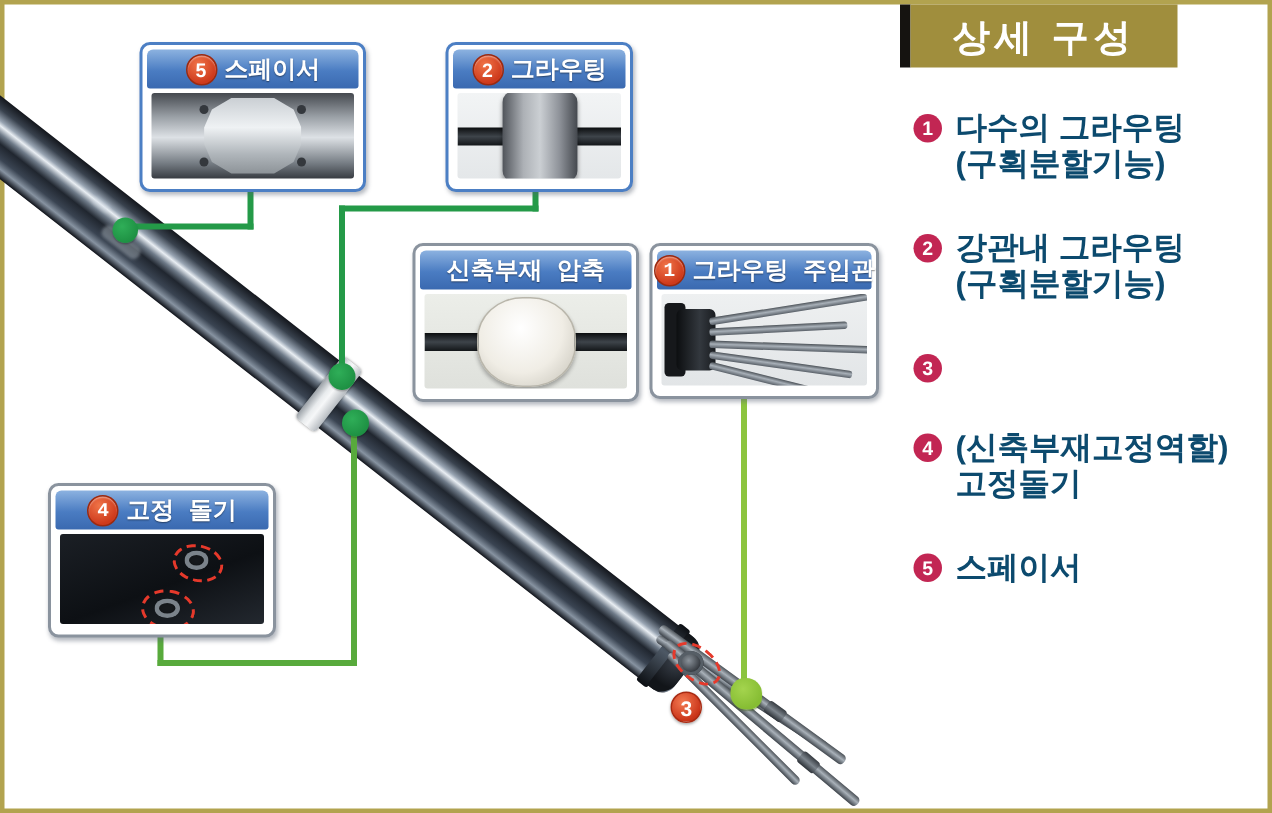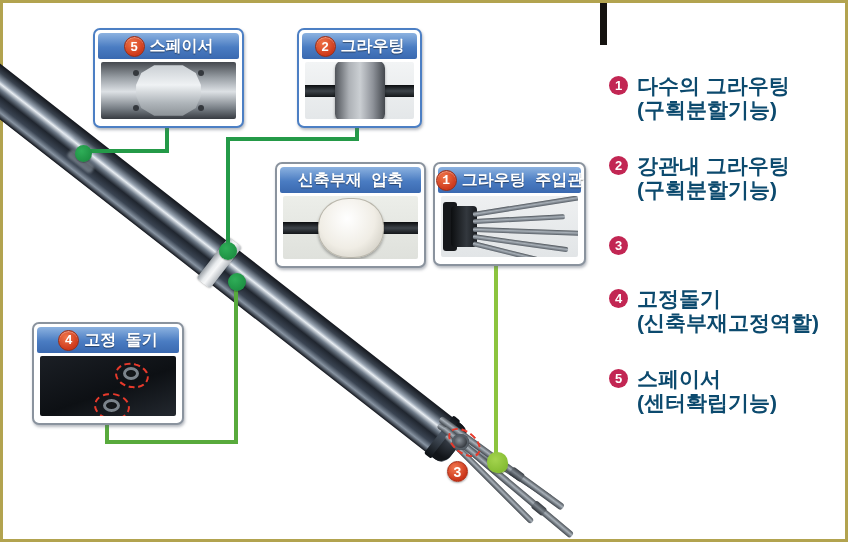--- a/index.html
+++ b/index.html
@@ -194,20 +194,21 @@
     </div>
     <div class="photo ph-fix">
       <div class="dimple" style="left:61%;top:19%;width:16px;height:13px;"></div>
       <div class="dashed-el" style="left:55%;top:11%;width:34px;height:25px;transform:rotate(12deg);"></div>
       <div class="dimple" style="left:46%;top:72%;width:17px;height:13px;"></div>
       <div class="dashed-el" style="left:40%;top:62%;width:36px;height:27px;transform:rotate(8deg);"></div>
     </div>
   </div>
 
   <div class="side-darkbar"></div>
+  <div class="side-header">상세 구성</div>
 
   <div class="side-items">
     <div class="side-item">
       <span class="side-num">1</span>
       <div class="side-text">
         <div>다수의 그라우팅</div>
         <div>(구획분할기능)</div>
       </div>
     </div>
     <div class="side-item">
@@ -216,26 +217,25 @@
         <div>강관내 그라우팅</div>
         <div>(구획분할기능)</div>
       </div>
     </div>
     <div class="side-item">
       <span class="side-num">3</span>
     </div>
     <div class="side-item">
       <span class="side-num">4</span>
       <div class="side-text">
+        <div>(신축부재고정역할)</div>
         <div>고정돌기</div>
-        <div>(신축부재고정역할)</div>
       </div>
     </div>
     <div class="side-item">
       <span class="side-num">5</span>
       <div class="side-text">
         <div>스페이서</div>
-        <div>(센터확립기능)</div>
       </div>
     </div>
   </div>
 
 </div>
 
 </body></html>

